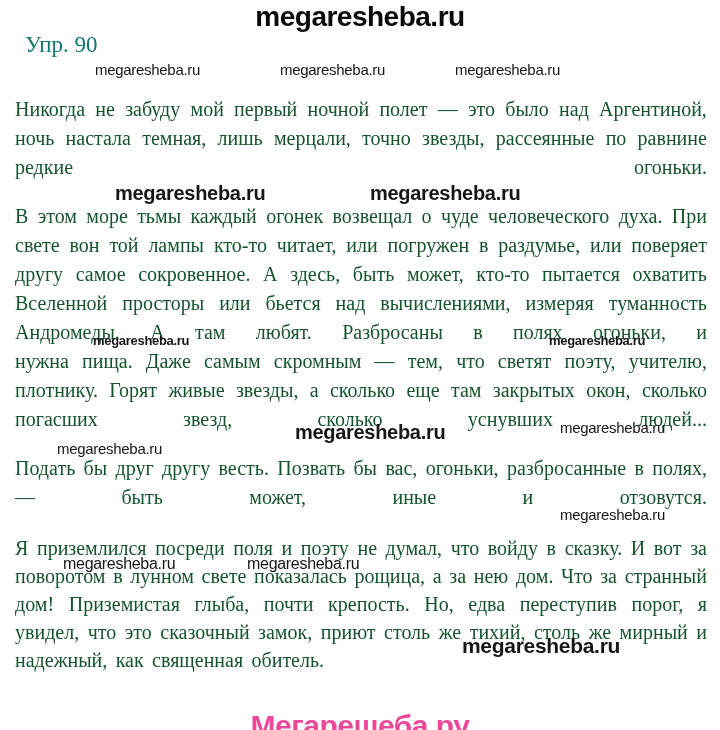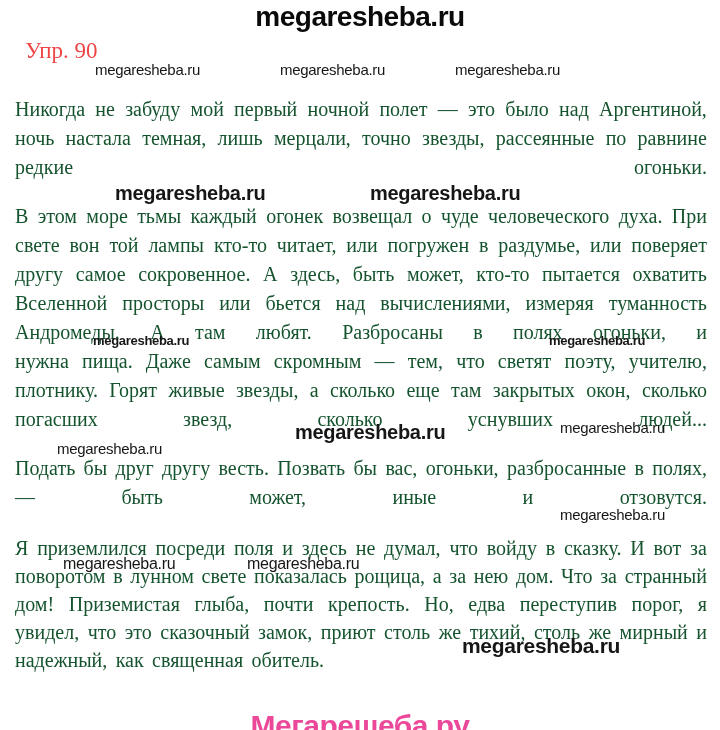--- a/index.html
+++ b/index.html
@@ -21,23 +21,23 @@
   }
   .footer-title{
     position:absolute;top:693px;left:0;width:720px;
     text-align:center;
     font-family:"Liberation Sans", sans-serif;
     font-weight:bold;font-size:30px;letter-spacing:-0.5px;
     color:#ec4899;
     margin-top:16px;
   }
   .exercise-label{
-    position:absolute;top:38px;left:25px;
+    position:absolute;top:32px;left:25px;
     font-family:"Liberation Serif", serif;
-    font-size:23px;color:#ef4444;
+    font-size:23px;color:#0f766e;
   }
   
   .wm{
     position:absolute;
     font-family:"Liberation Sans", sans-serif;
     color:#161616;
     white-space:nowrap;
     letter-spacing:-0.3px;
   }
   .wm-sm{font-size:15px;font-weight:normal;}
@@ -256,21 +256,21 @@
 
   <span class="wm wm-sm wm-p3">megaresheba.ru</span>
 
   <div class="para p4">
       <div class="tline">
         <span>Я</span>
         <span>приземлился</span>
         <span>посреди</span>
         <span>поля</span>
         <span>и</span>
-        <span>здесь</span>
+        <span>поэту</span>
         <span>не</span>
         <span>думал,</span>
         <span>что</span>
         <span>войду</span>
         <span>в</span>
         <span>сказку.</span>
         <span>И</span>
         <span>вот</span>
         <span>за</span>
       </div>

